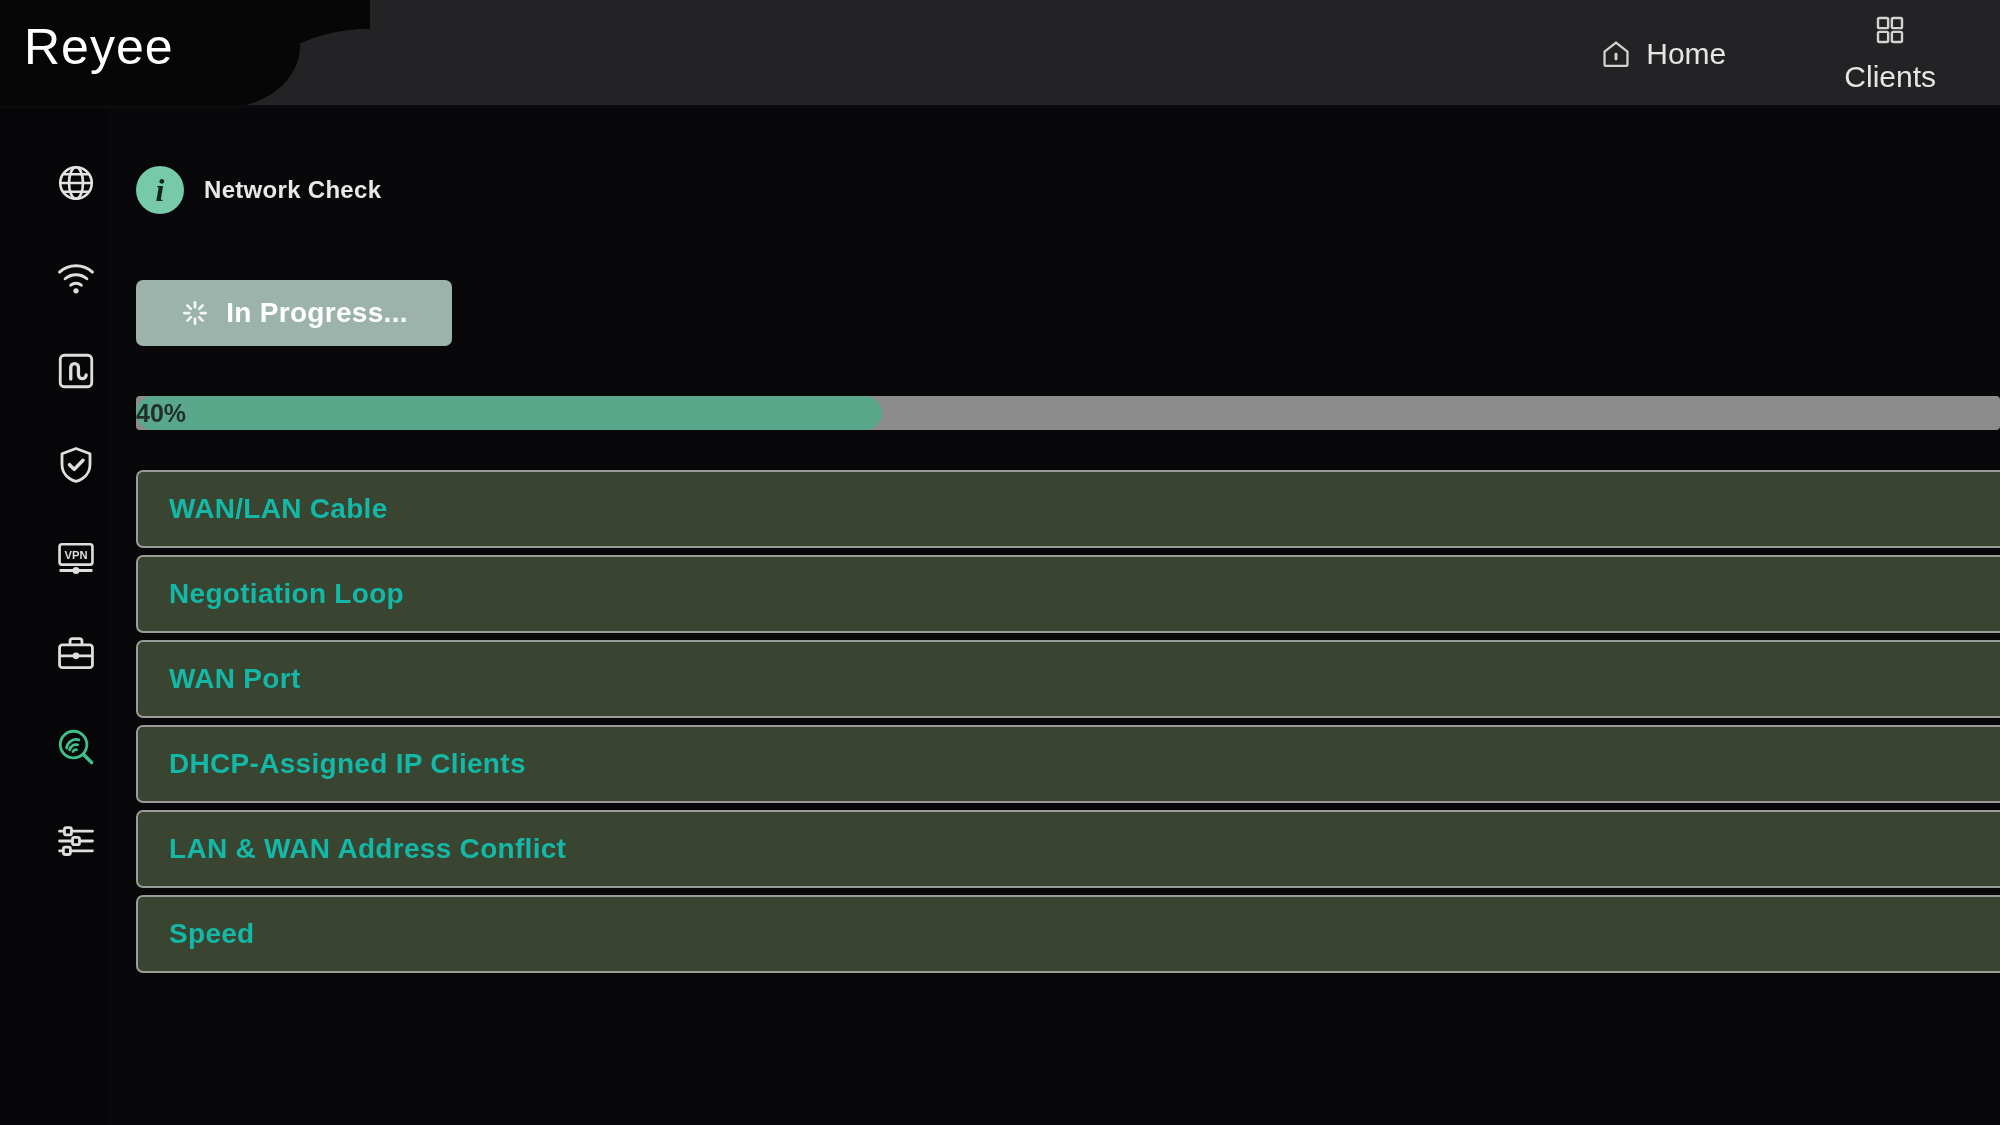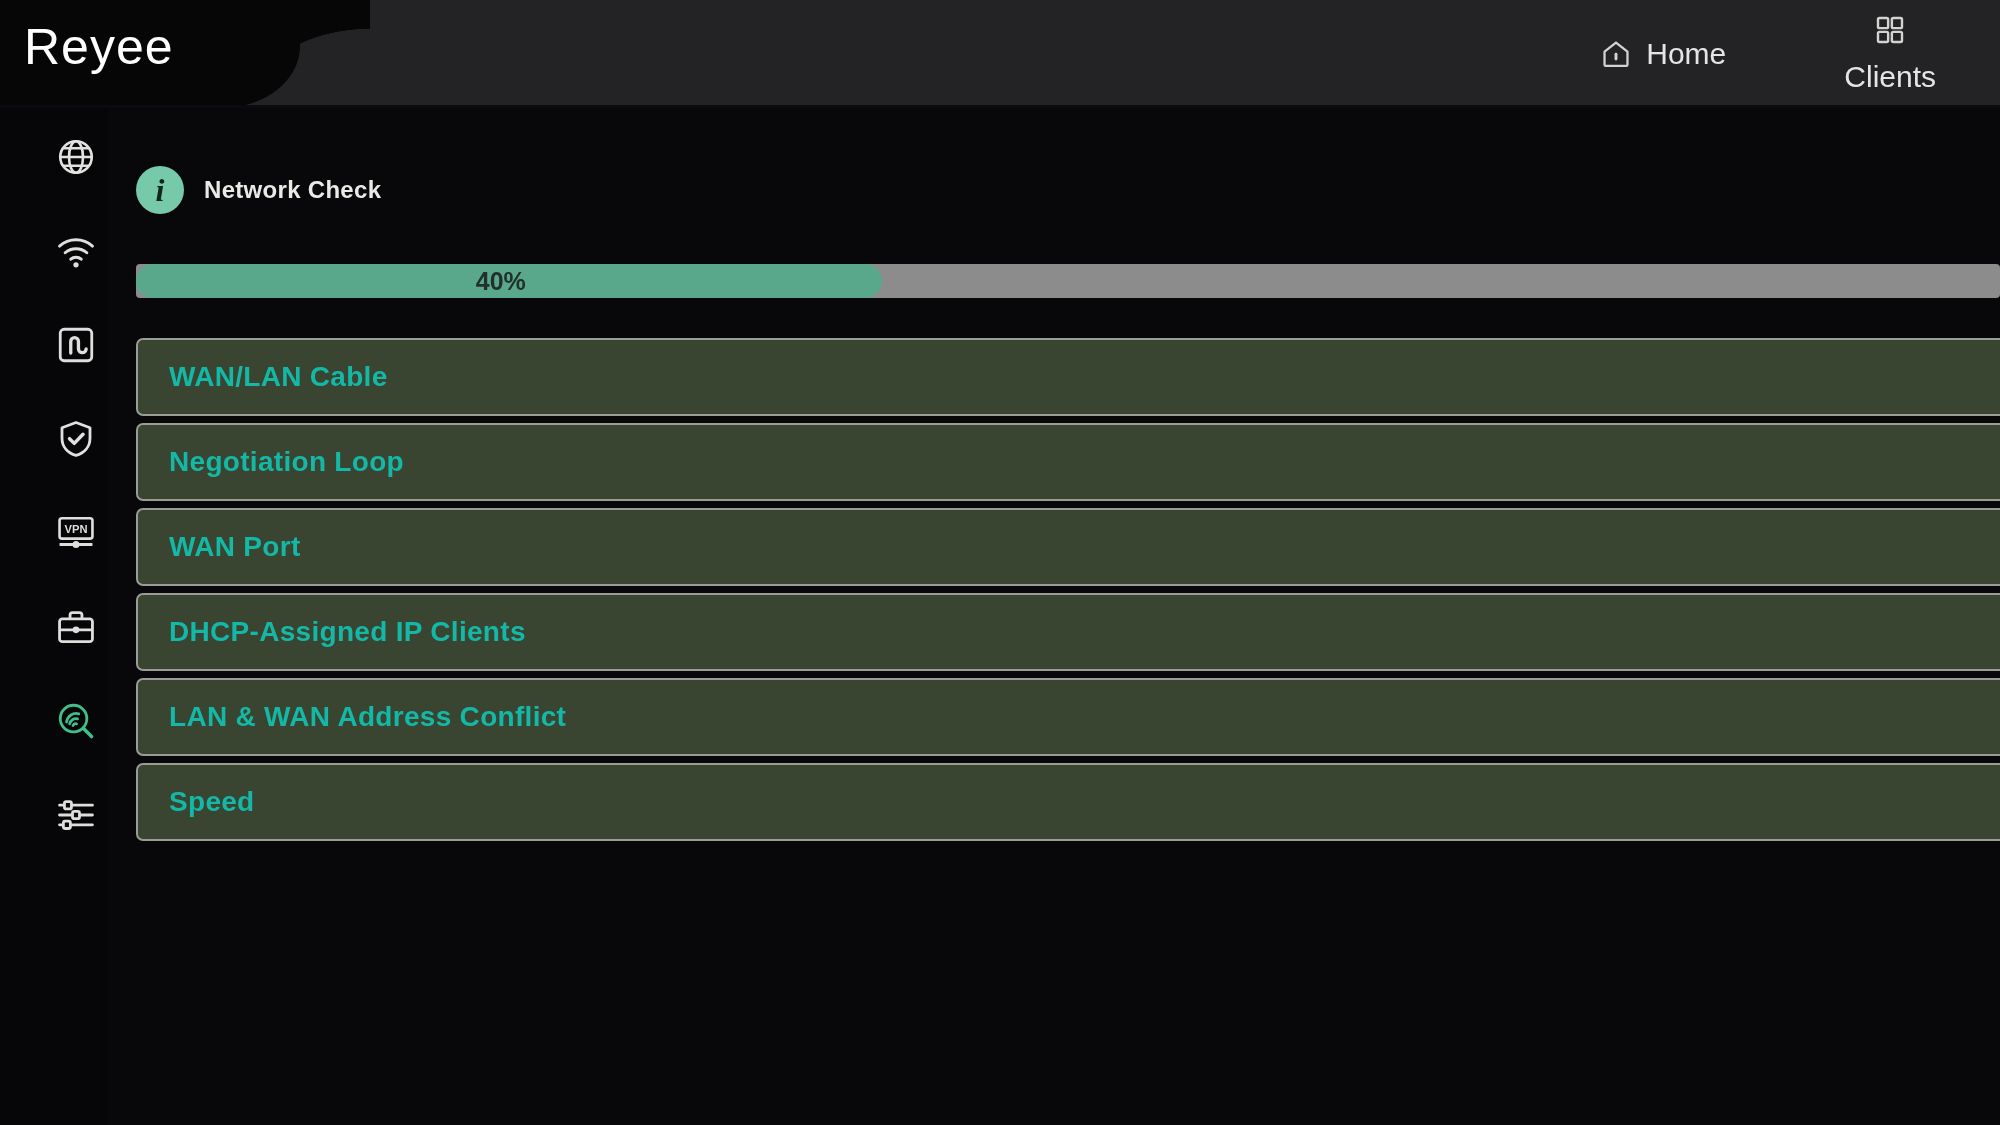--- a/index.html
+++ b/index.html
@@ -49,21 +49,21 @@
 
   
   .sidebar {
     position:absolute; top:108px; left:0; width:108px; height:1017px;
     background:#060608;
     display:flex; flex-direction:column; align-items:center;
     padding-top:28px;
   }
   .side-item {
     width:108px; height:68px;
-    display:flex; align-items:flex-start; justify-content:center;
+    display:flex; align-items:flex-end; justify-content:center;
     cursor:pointer; margin-bottom:26px;margin-left:44px;
   }
   .side-item svg { width:42px; height:42px; display:block; }
 
   
   .main { position:absolute; top:108px; left:108px; width:1892px; height:1017px; background:#08080a; overflow:hidden; }
 
   .page-title-row { display:flex; align-items:center; gap:20px; margin:58px 0 0 28px; }
   .info-circle {
     width:48px; height:48px; border-radius:50%;
@@ -90,21 +90,21 @@
     width:1892px; height:34px;
     position:relative;
   }
   .progress-track {
     position:absolute; left:0; top:0; width:1864px; height:34px;
     background:#8c8c8c; border-radius:4px;
   }
   .progress-fill {
     position:absolute; left:0; top:0; height:34px;
     background:#5aa88c; border-radius:17px;
-    display:flex; align-items:center; justify-content:center;
+    display:flex; align-items:center; justify-content:flex-start;
   }
   .progress-pct { font-size:25px; font-weight:bold; color:#22302c; margin-right:16px; }
 
   .check-list { margin:40px 0 0 28px; }
   .check-row {
     width:1880px; height:78px;
     background:#394431;
     border:2px solid #9a9c97;
     border-radius:7px;
     display:flex; align-items:center;
@@ -244,20 +244,37 @@
 
   </div>
 
   <div class="main">
 
     <div class="page-title-row">
       <div class="info-circle">i</div>
       <div class="page-title">Network Check</div>
     </div>
 
+    <button class="status-btn">
+      <span class="spinner">
+        <svg viewBox="0 0 24 24">
+          <g stroke="#f2f5f4" stroke-width="2.2" stroke-linecap="round">
+            <path d="M12 3.4v4"></path>
+              <path d="M12 16.6v4"></path>
+            <path d="M3.4 12h4"></path>
+              <path d="M16.6 12h4"></path>
+            <path d="M5.9 5.9 8.7 8.7"></path>
+              <path d="M15.3 15.3l2.8 2.8"></path>
+            <path d="M18.1 5.9 15.3 8.7"></path>
+              <path d="M8.7 15.3 5.9 18.1"></path>
+          </g>
+        </svg>
+      </span>
+      <span class="label">In Progress...</span>
+    </button>
 
     <div class="progress-wrap">
       <div class="progress-track"></div>
       <div class="progress-fill" id="progress-fill" style="width: 745.6px;">
         <span class="progress-pct">40%</span>
       </div>
     </div>
 
     <div class="check-list" id="check-list">
         <div class="check-row">

